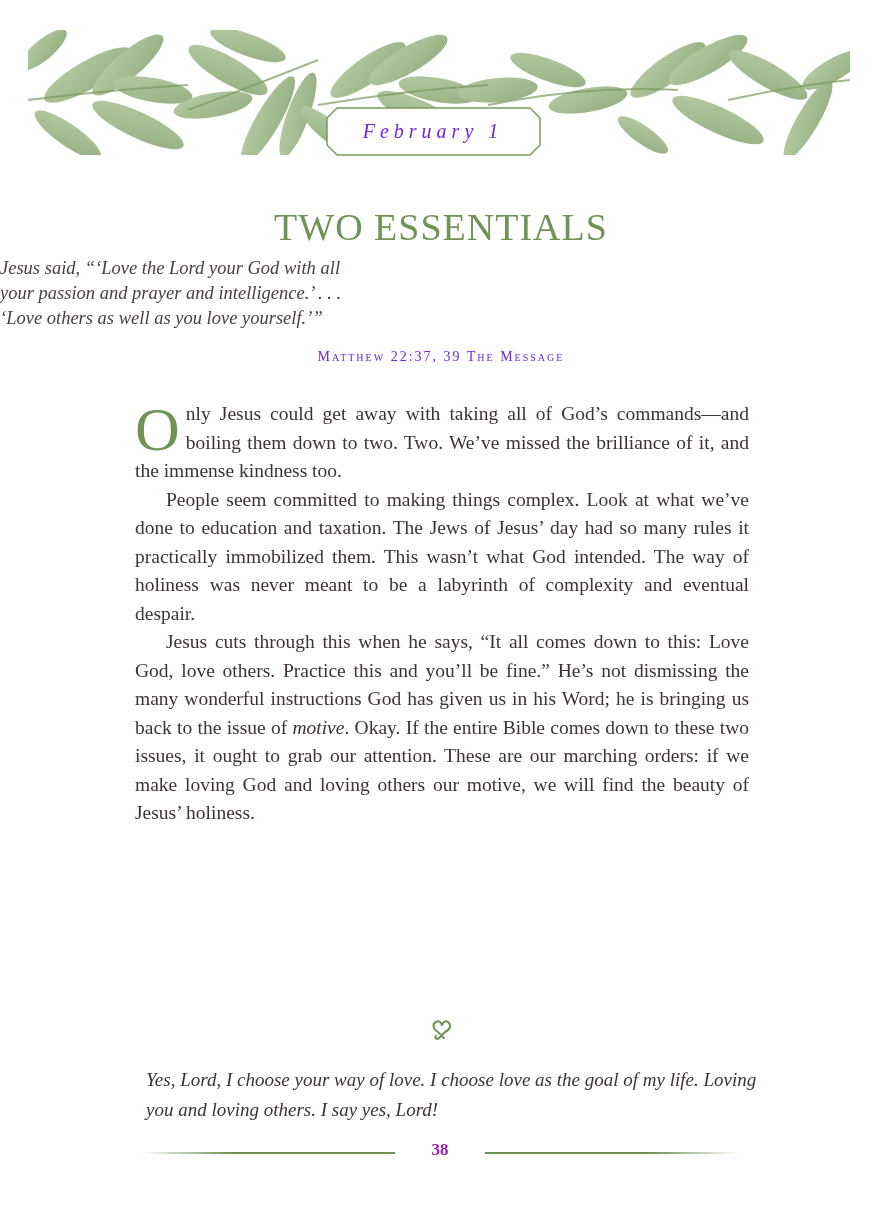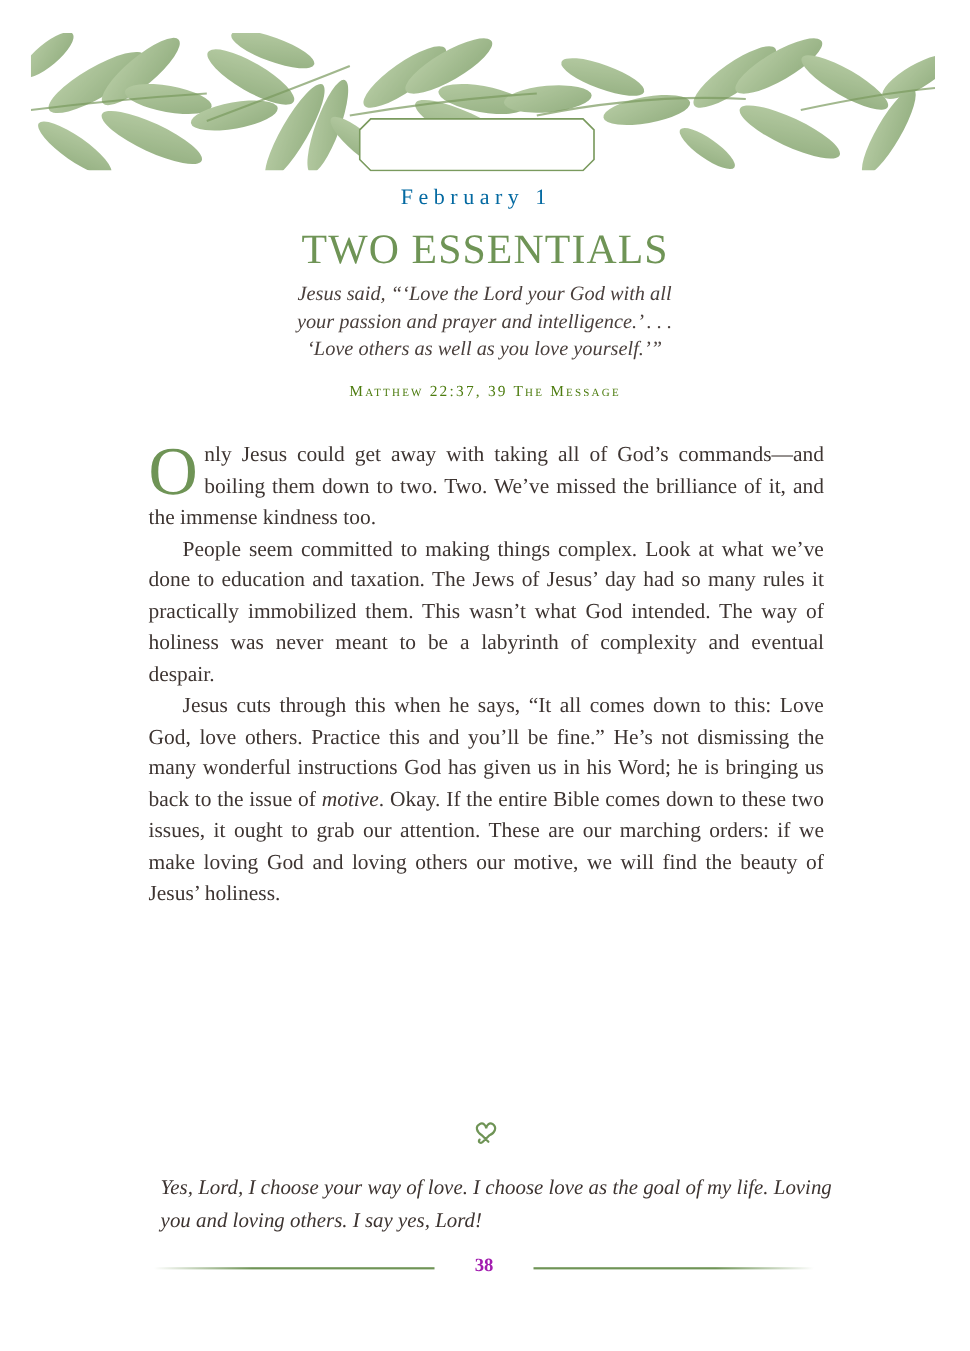--- a/index.html
+++ b/index.html
@@ -2,28 +2,28 @@
 <html><head>
 <meta charset="utf-8">
 <style>
   html, body { margin:0; padding:0; background:#ffffff; }
   body { width:882px; height:1228px; position:relative; overflow:hidden;
          font-family:"Liberation Serif", "DejaVu Serif", serif; color:#3d3431; }
   .banner { position:absolute; left:28px; top:30px; width:822px; height:125px; overflow:hidden; }
   .banner svg { position:absolute; left:0; top:0; }
   .date-box-inner { position:absolute; left:329px; top:110px; width:208px; height:42px;
               display:flex; align-items:center; justify-content:center;
-              font-size:20px; letter-spacing:5px; color:#0369a1;margin-top:48px; }
+              font-style:italic; font-size:20px; letter-spacing:5px; color:#6d28d9; }
   .date-outline { position:absolute; left:326px; top:107px; }
   .title { position:absolute; left:0; width:882px; top:180px; text-align:center;
            font-size:38px; letter-spacing:1px; color:#6f9456; font-weight:normal; }
-  .verse { position:absolute; left:0; width:801px; top:256px; text-align:center;
-           font-style:italic; font-size:18.5px; line-height:25px; color:#4a403d;padding-left:40px; }
+  .verse { position:absolute; left:0; width:801px; top:256px; 
+           font-style:italic; font-size:18.5px; line-height:25px; color:#4a403d; }
   .ref { position:absolute; left:0; width:882px; top:349px; text-align:center;
-         font-size:14px; letter-spacing:2px; color:#4d7c0f; font-variant:small-caps; }
+         font-size:14px; letter-spacing:2px; color:#6d28d9; font-variant:small-caps; }
   .body { position:absolute; left:135px; width:614px; top:400px; font-size:19.5px; line-height:28.5px;
           text-align:justify; color:#3d3431; }
   .body p { margin:0; text-indent:31px; }
   .body p.first { text-indent:0; }
   .dropcap { float:left; font-size:62px; line-height:52px; color:#6f9456; margin:3px 6px 0 0; }
   .body em { font-style:italic;margin-top:45px; }
   .ornament { position:absolute; left:430px; top:1018px; width:24px; height:24px; }
   .prayer { position:absolute; left:135px; width:614px; top:1065px; font-style:italic; font-size:19px;
             line-height:30px; color:#3d3431;margin-left:11px; }
   .footer { position:absolute; left:140px; width:600px; top:1140px; height:24px; }

